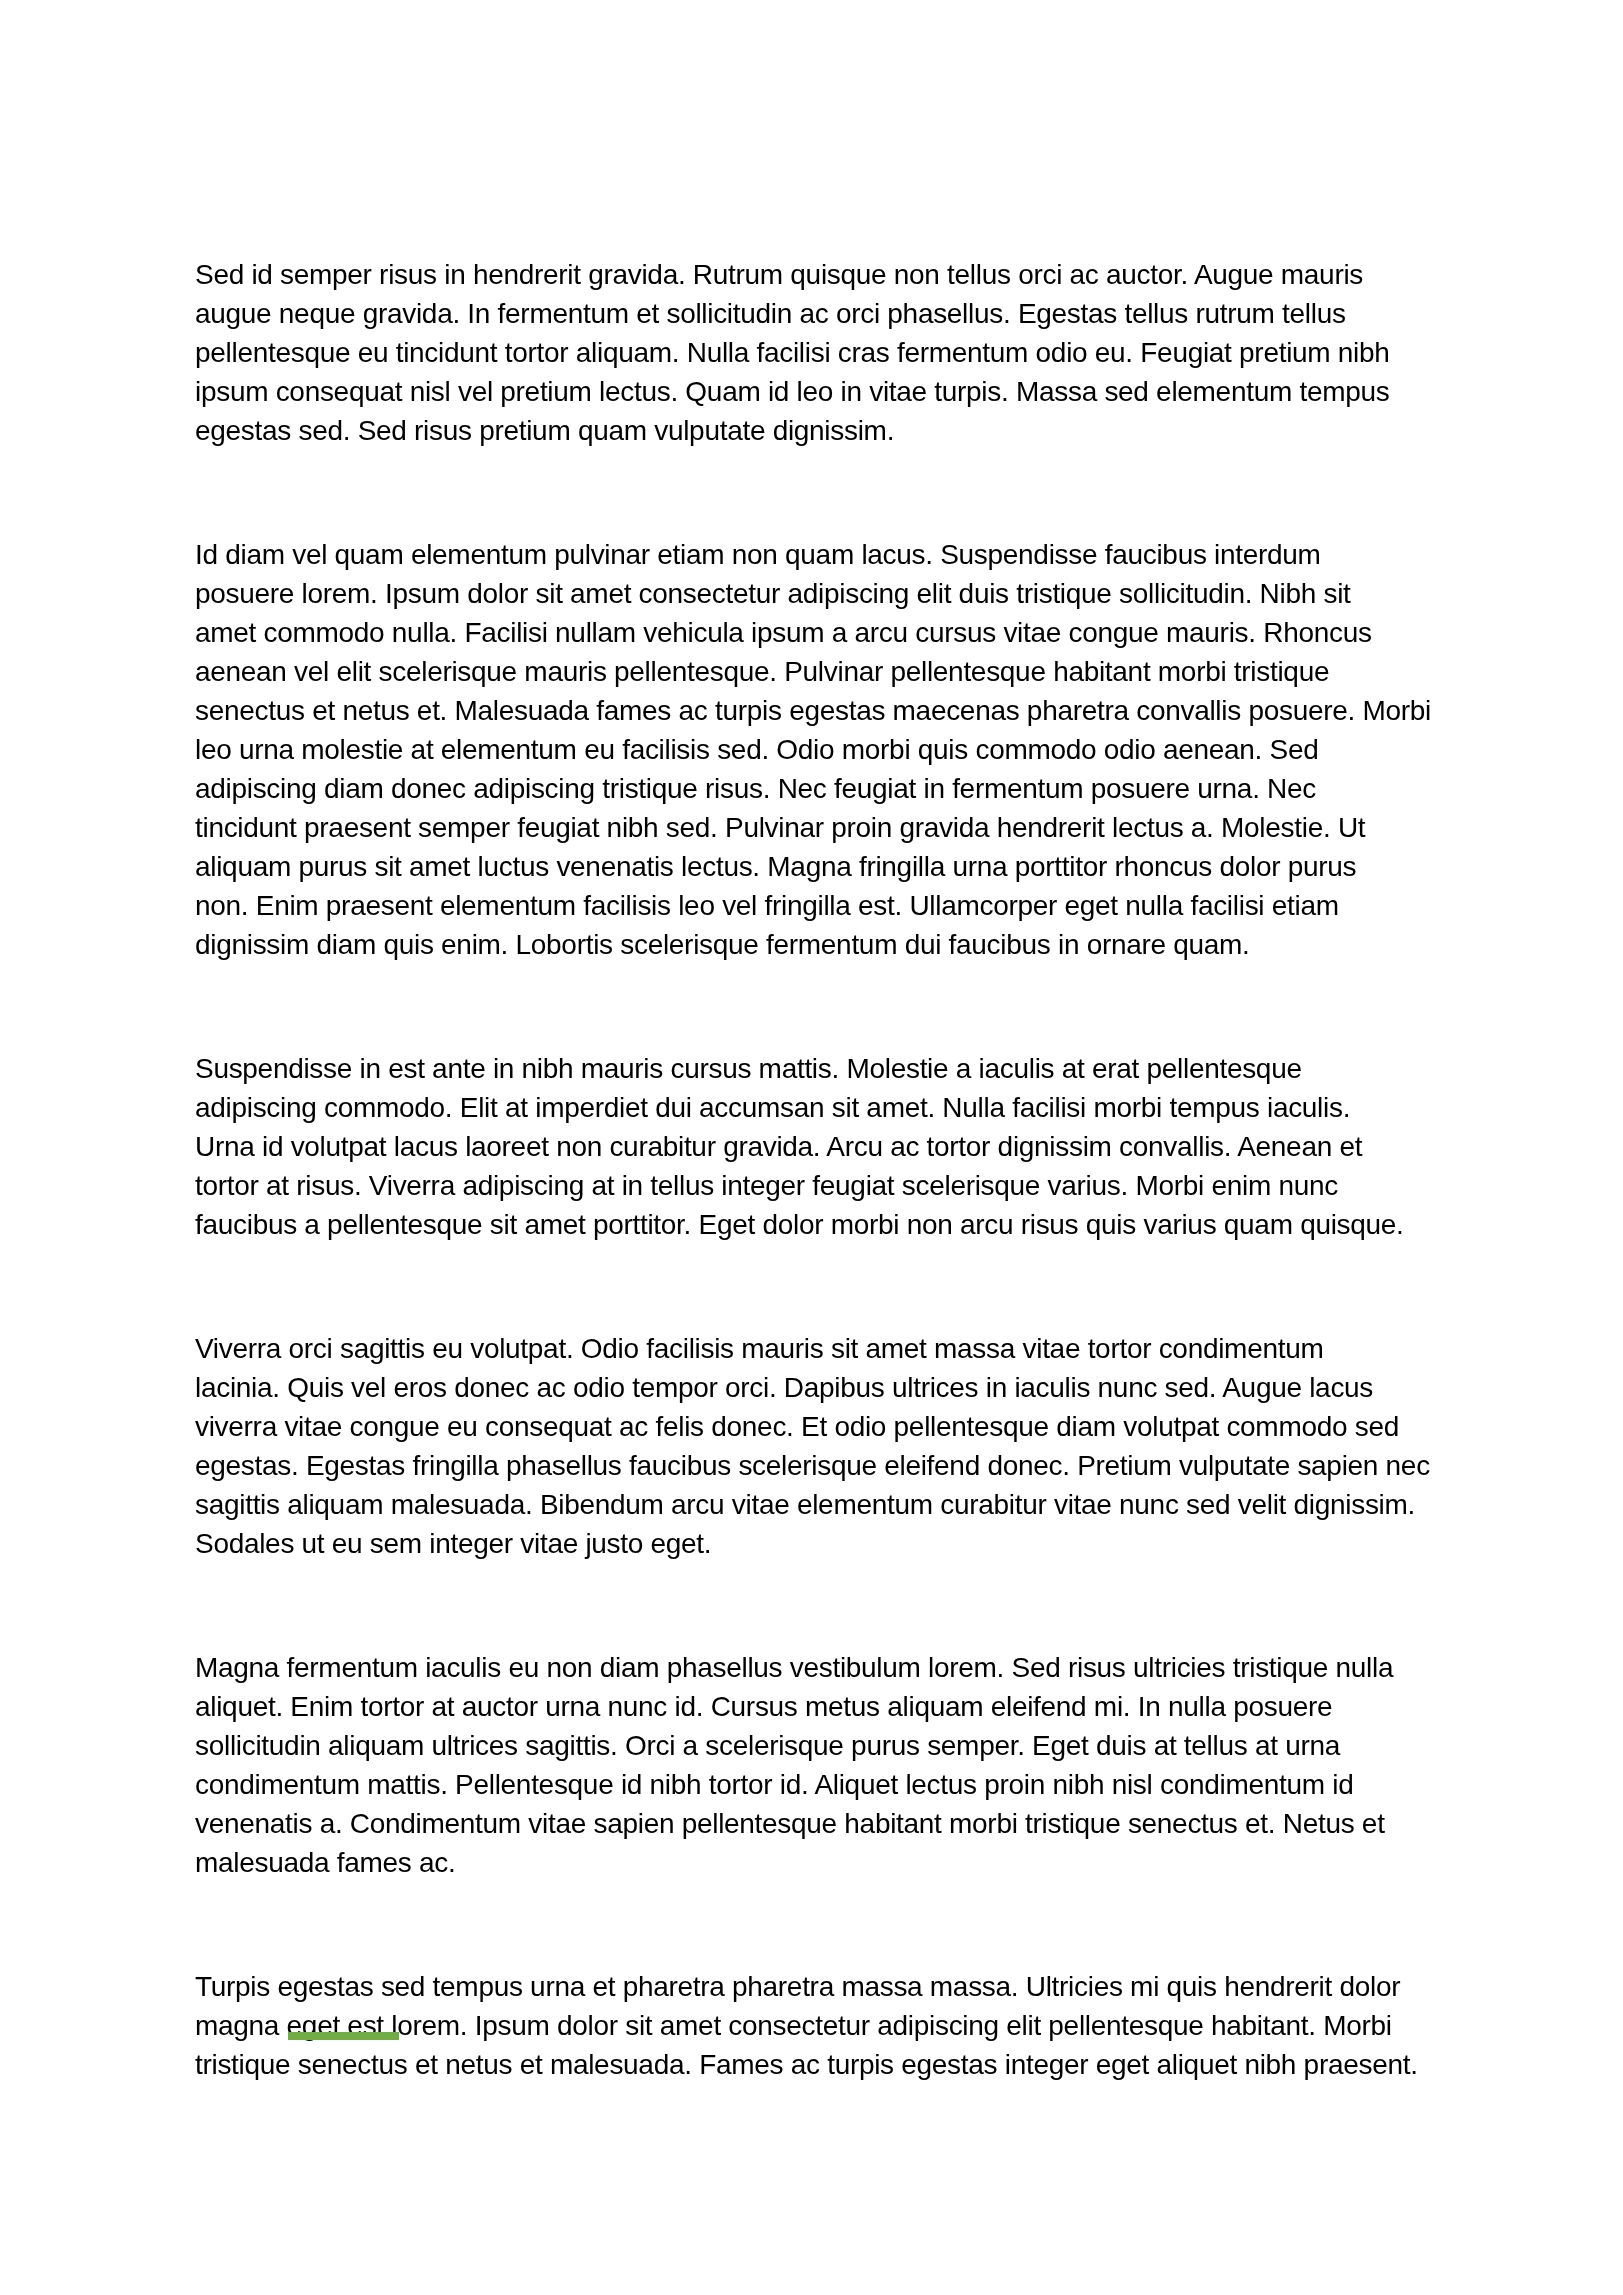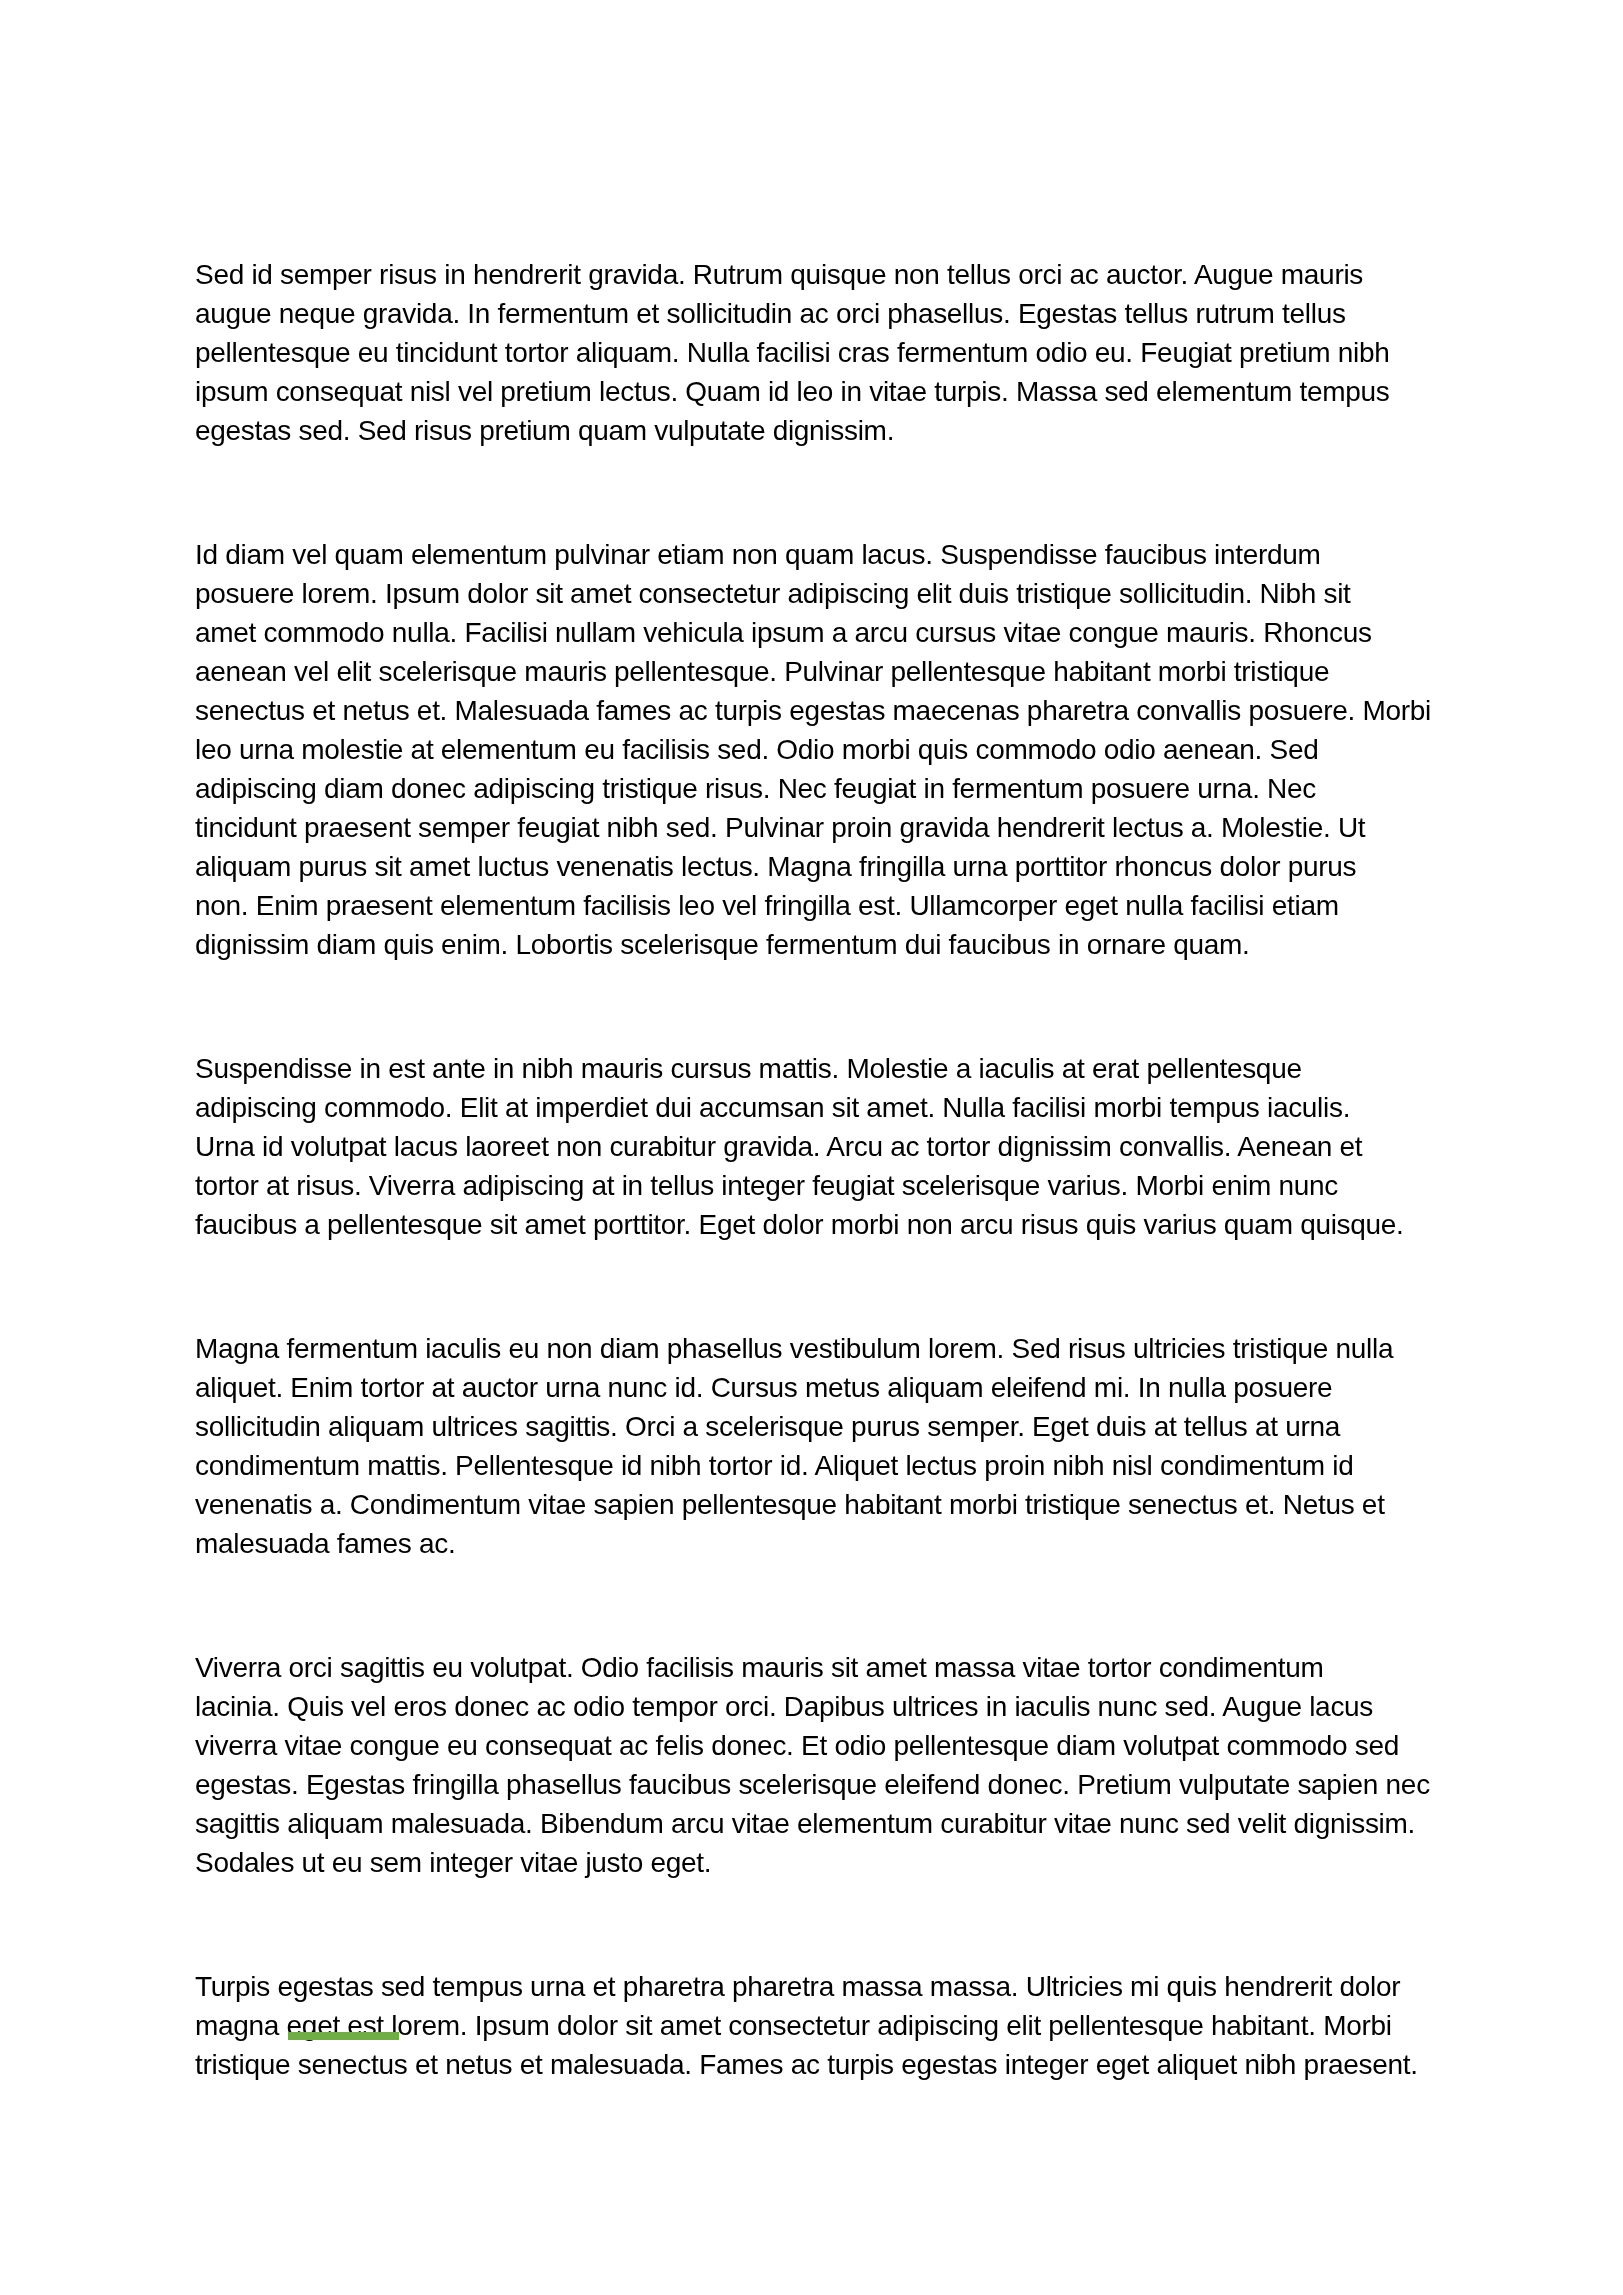--- a/index.html
+++ b/index.html
@@ -61,30 +61,30 @@
 adipiscing diam donec adipiscing tristique risus. Nec feugiat in fermentum posuere urna. Nec
 tincidunt praesent semper feugiat nibh sed. Pulvinar proin gravida hendrerit lectus a. Molestie. Ut
 aliquam purus sit amet luctus venenatis lectus. Magna fringilla urna porttitor rhoncus dolor purus
 non. Enim praesent elementum facilisis leo vel fringilla est. Ullamcorper eget nulla facilisi etiam
 dignissim diam quis enim. Lobortis scelerisque fermentum dui faucibus in ornare quam.</p>
   <p class="doc-paragraph">Suspendisse in est ante in nibh mauris cursus mattis. Molestie a iaculis at erat pellentesque
 adipiscing commodo. Elit at imperdiet dui accumsan sit amet. Nulla facilisi morbi tempus iaculis.
 Urna id volutpat lacus laoreet non curabitur gravida. Arcu ac tortor dignissim convallis. Aenean et
 tortor at risus. Viverra adipiscing at in tellus integer feugiat scelerisque varius. Morbi enim nunc
 faucibus a pellentesque sit amet porttitor. Eget dolor morbi non arcu risus quis varius quam quisque.</p>
+  <p class="doc-paragraph">Viverra orci sagittis eu volutpat. Odio facilisis mauris sit amet massa vitae tortor condimentum
+lacinia. Quis vel eros donec ac odio tempor orci. Dapibus ultrices in iaculis nunc sed. Augue lacus
+viverra vitae congue eu consequat ac felis donec. Et odio pellentesque diam volutpat commodo sed
+egestas. Egestas fringilla phasellus faucibus scelerisque eleifend donec. Pretium vulputate sapien nec
+sagittis aliquam malesuada. Bibendum arcu vitae elementum curabitur vitae nunc sed velit dignissim.
+Sodales ut eu sem integer vitae justo eget.</p>
   <p class="doc-paragraph">Magna fermentum iaculis eu non diam phasellus vestibulum lorem. Sed risus ultricies tristique nulla
 aliquet. Enim tortor at auctor urna nunc id. Cursus metus aliquam eleifend mi. In nulla posuere
 sollicitudin aliquam ultrices sagittis. Orci a scelerisque purus semper. Eget duis at tellus at urna
 condimentum mattis. Pellentesque id nibh tortor id. Aliquet lectus proin nibh nisl condimentum id
 venenatis a. Condimentum vitae sapien pellentesque habitant morbi tristique senectus et. Netus et
 malesuada fames ac.</p>
-  <p class="doc-paragraph">Viverra orci sagittis eu volutpat. Odio facilisis mauris sit amet massa vitae tortor condimentum
-lacinia. Quis vel eros donec ac odio tempor orci. Dapibus ultrices in iaculis nunc sed. Augue lacus
-viverra vitae congue eu consequat ac felis donec. Et odio pellentesque diam volutpat commodo sed
-egestas. Egestas fringilla phasellus faucibus scelerisque eleifend donec. Pretium vulputate sapien nec
-sagittis aliquam malesuada. Bibendum arcu vitae elementum curabitur vitae nunc sed velit dignissim.
-Sodales ut eu sem integer vitae justo eget.</p>
   <p class="doc-paragraph">Turpis egestas sed tempus urna et pharetra pharetra massa massa. Ultricies mi quis hendrerit dolor
 magna eget est lorem. Ipsum dolor sit amet consectetur adipiscing elit pellentesque habitant. Morbi
 tristique senectus et netus et malesuada. Fames ac turpis egestas integer eget aliquet nibh praesent.</p>
   <div class="accent-bar"></div>
 </div>
 
 
 </body></html>

